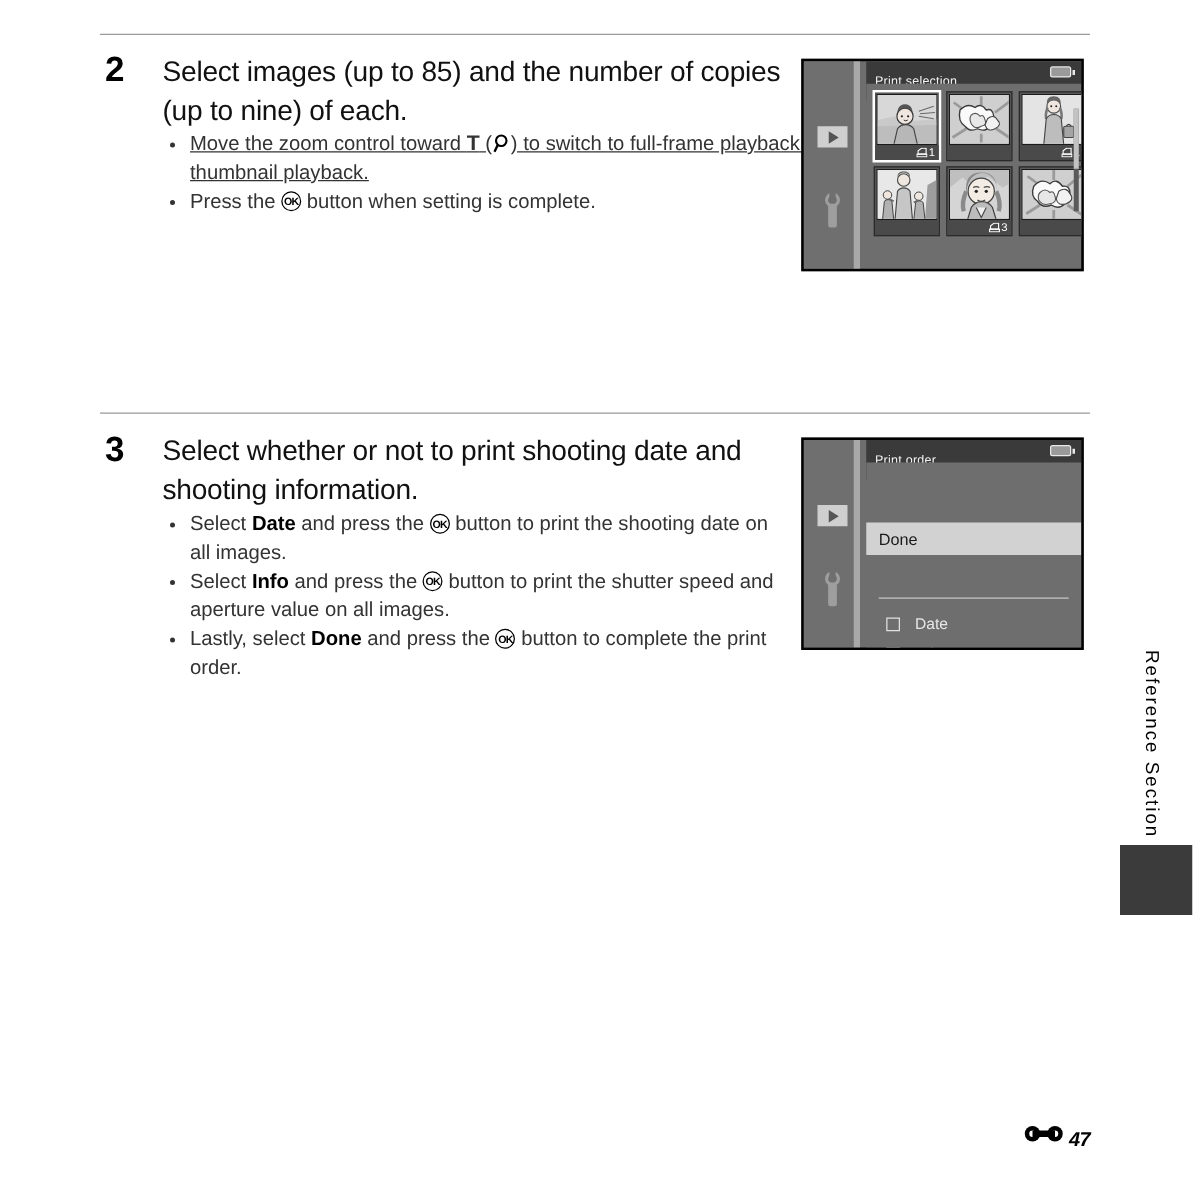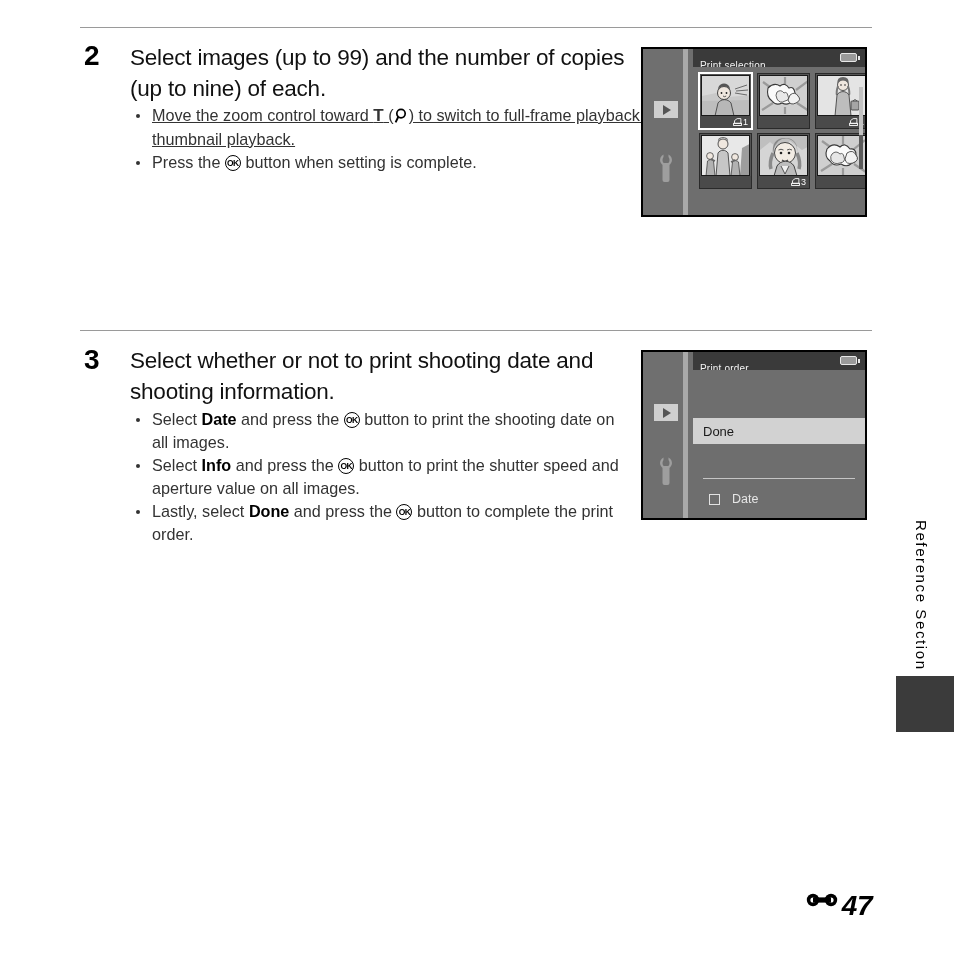--- a/index.html
+++ b/index.html
@@ -235,21 +235,21 @@
     background:#3b3b3b;
   }
 
   
   .pagenum {
     position:absolute; right:82px; bottom:32px;
     display:flex; align-items:center; gap:2px;
   }
   .e-glyph { width:34px; height:20px; }
   .pagenum-text {
-    font-size:28px; font-style:italic; font-weight:bold; color:#000;
+    font-size:16px; font-style:italic; font-weight:bold; color:#000;
     letter-spacing:-0.5px;
     margin-top:12px;
   }
 </style>
 </head>
 <body>
 
 <div class="page">
 
   <svg width="0" height="0" style="position:absolute" aria-hidden="true">
@@ -268,21 +268,21 @@
         <rect x="10.5" y="0" width="5" height="6" fill="#6f6f6f"></rect>
       </g>
     </defs>
   </svg>
 
   <div class="hrule" id="rule-top"></div>
   <div class="hrule" id="rule-mid"></div>
 
   <div class="step">
     <div class="step-num" style="left:84px; top:40px;">2</div>
-    <div class="step-title" style="left:130px; top:42px;">Select images (up to 99) and the number of copies (up to nine) of each.</div>
+    <div class="step-title" style="left:130px; top:42px;">Select images (up to 85) and the number of copies (up to nine) of each.</div>
 
     <ul class="bullets" style="left:130px; top:104px; width:500px;">
 
 
 
       <li style="width:740px;text-decoration:underline;">Move the zoom control toward
         <span class="bold-T">T</span> (<svg class="mag-icon glyph" viewBox="0 0 15 16">
           <circle cx="7" cy="5.6" r="4.2" fill="none" stroke="#000" stroke-width="1.7"></circle>
           <line x1="4.2" y1="9" x2="1.6" y2="14.4" stroke="#000" stroke-width="1.9"></line>
         </svg>) to switch to full-frame playback or

